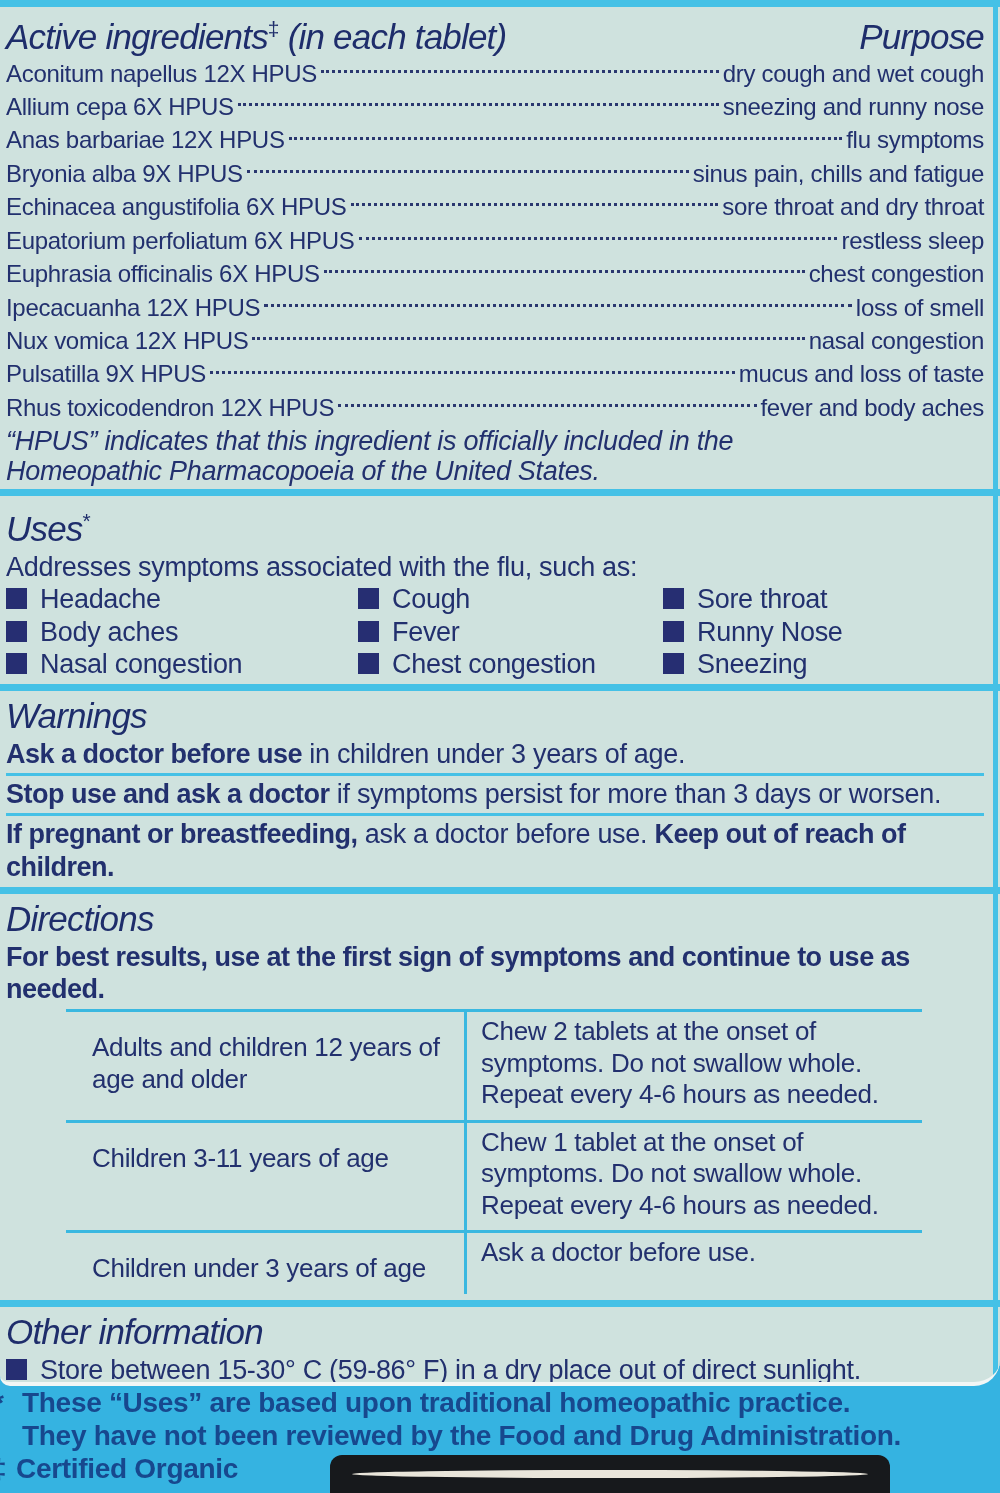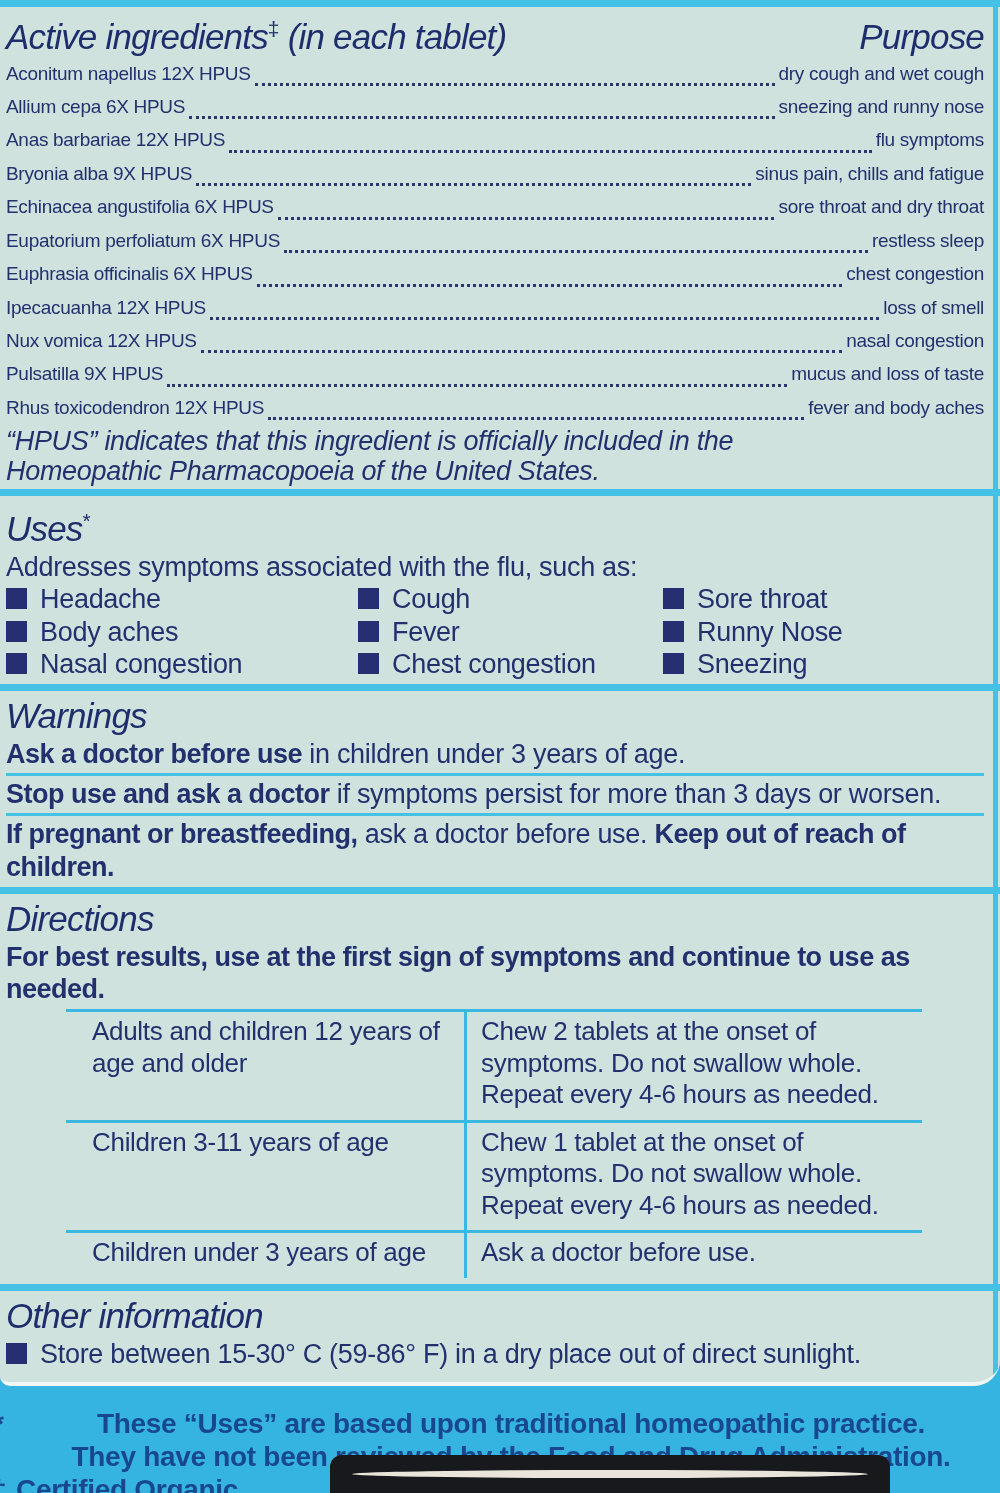--- a/index.html
+++ b/index.html
@@ -24,45 +24,45 @@
   .heading{
     font-size:35px;line-height:40px;font-weight:normal;font-style:italic;
     letter-spacing:-0.8px;margin:5px 0 2px 0;color:#1e2d6b;
   }
   .sup{font-size:60%;vertical-align:super;font-style:normal;}
   .divider{height:7px;background:#45c1e6;margin:3px 0;}
   .thin-line{height:3px;background:#45c1e6;margin:2px 0;}
   
   .ai-header{display:flex;justify-content:space-between;align-items:baseline;margin-top:9px;}
   .ai-header .heading{margin:0;}
-  .ingredient-row{display:flex;align-items:flex-end;font-size:19px;line-height:33.4px;white-space:nowrap;}
+  .ingredient-row{display:flex;align-items:center;font-size:24px;line-height:33.4px;white-space:nowrap;}
   .leader{flex:1;border-bottom:3px dotted #2a376f;margin:0 4px 4px 4px;min-width:18px;}
   .note{font-style:italic;font-size:27px;line-height:30px;margin-top:2px;}
   
   .uses-intro{font-size:27px;line-height:32px;}
   .uses-grid{display:grid;grid-template-columns:352px 305px auto;}
   .use-item{display:flex;align-items:baseline;font-size:27px;line-height:32.8px;}
   .bullet{width:21px;height:21px;background:#262e72;display:inline-block;margin-right:13px;position:relative;top:1px;flex:0 0 auto;}
   
   .warning-item{font-size:27px;line-height:33px;}
   .warning-item b{letter-spacing:-0.5px;}
   
   .directions-intro{font-size:27px;line-height:32px;font-weight:bold;letter-spacing:-0.5px;}
   .dosage-table{margin:4px 0 6px 60px;width:856px;border-top:3px solid #3ab8e0;font-size:26px;line-height:31.5px;}
   .d-row{display:grid;grid-template-columns:398px 1fr;}
   .d-row + .d-row{border-top:3px solid #3ab8e0;}
-  .d-age{padding:4px 8px 9px 26px;}
+  .d-age{padding:4px 8px 9px 26px;margin-top:16px;}
   .d-how{border-left:3px solid #3ab8e0;padding:4px 6px 9px 14px;}
   
   .storage-item{display:flex;align-items:baseline;font-size:27px;line-height:32px;}
   
   .footer{position:absolute;left:0;right:0;top:1386px;bottom:0;background:#35b3e1;color:#17488e;font-weight:bold;font-size:28px;line-height:32.5px;letter-spacing:-0.3px;}
   .footnote{position:relative;padding-left:22px;}
   .fn-marker{position:absolute;left:-7px;top:0;}
-  .footnote-uses{margin-top:22px;text-align:center;}
+  .footnote-uses{margin-top:1px;}
   .footnote-organic{margin-top:1px;padding-left:16px;}
   .footnote-organic .fn-marker{left:-9px;}
   .package-notch{position:absolute;left:330px;bottom:0;width:560px;height:38px;background:#17191c;border-radius:12px 12px 0 0;}
   .notch-stripe{position:absolute;left:22px;right:22px;top:15px;height:8px;background:#e9e5da;border-radius:50%;}
 </style>
 </head>
 <body>
 
 <div class="page">
   <div class="label-panel">

